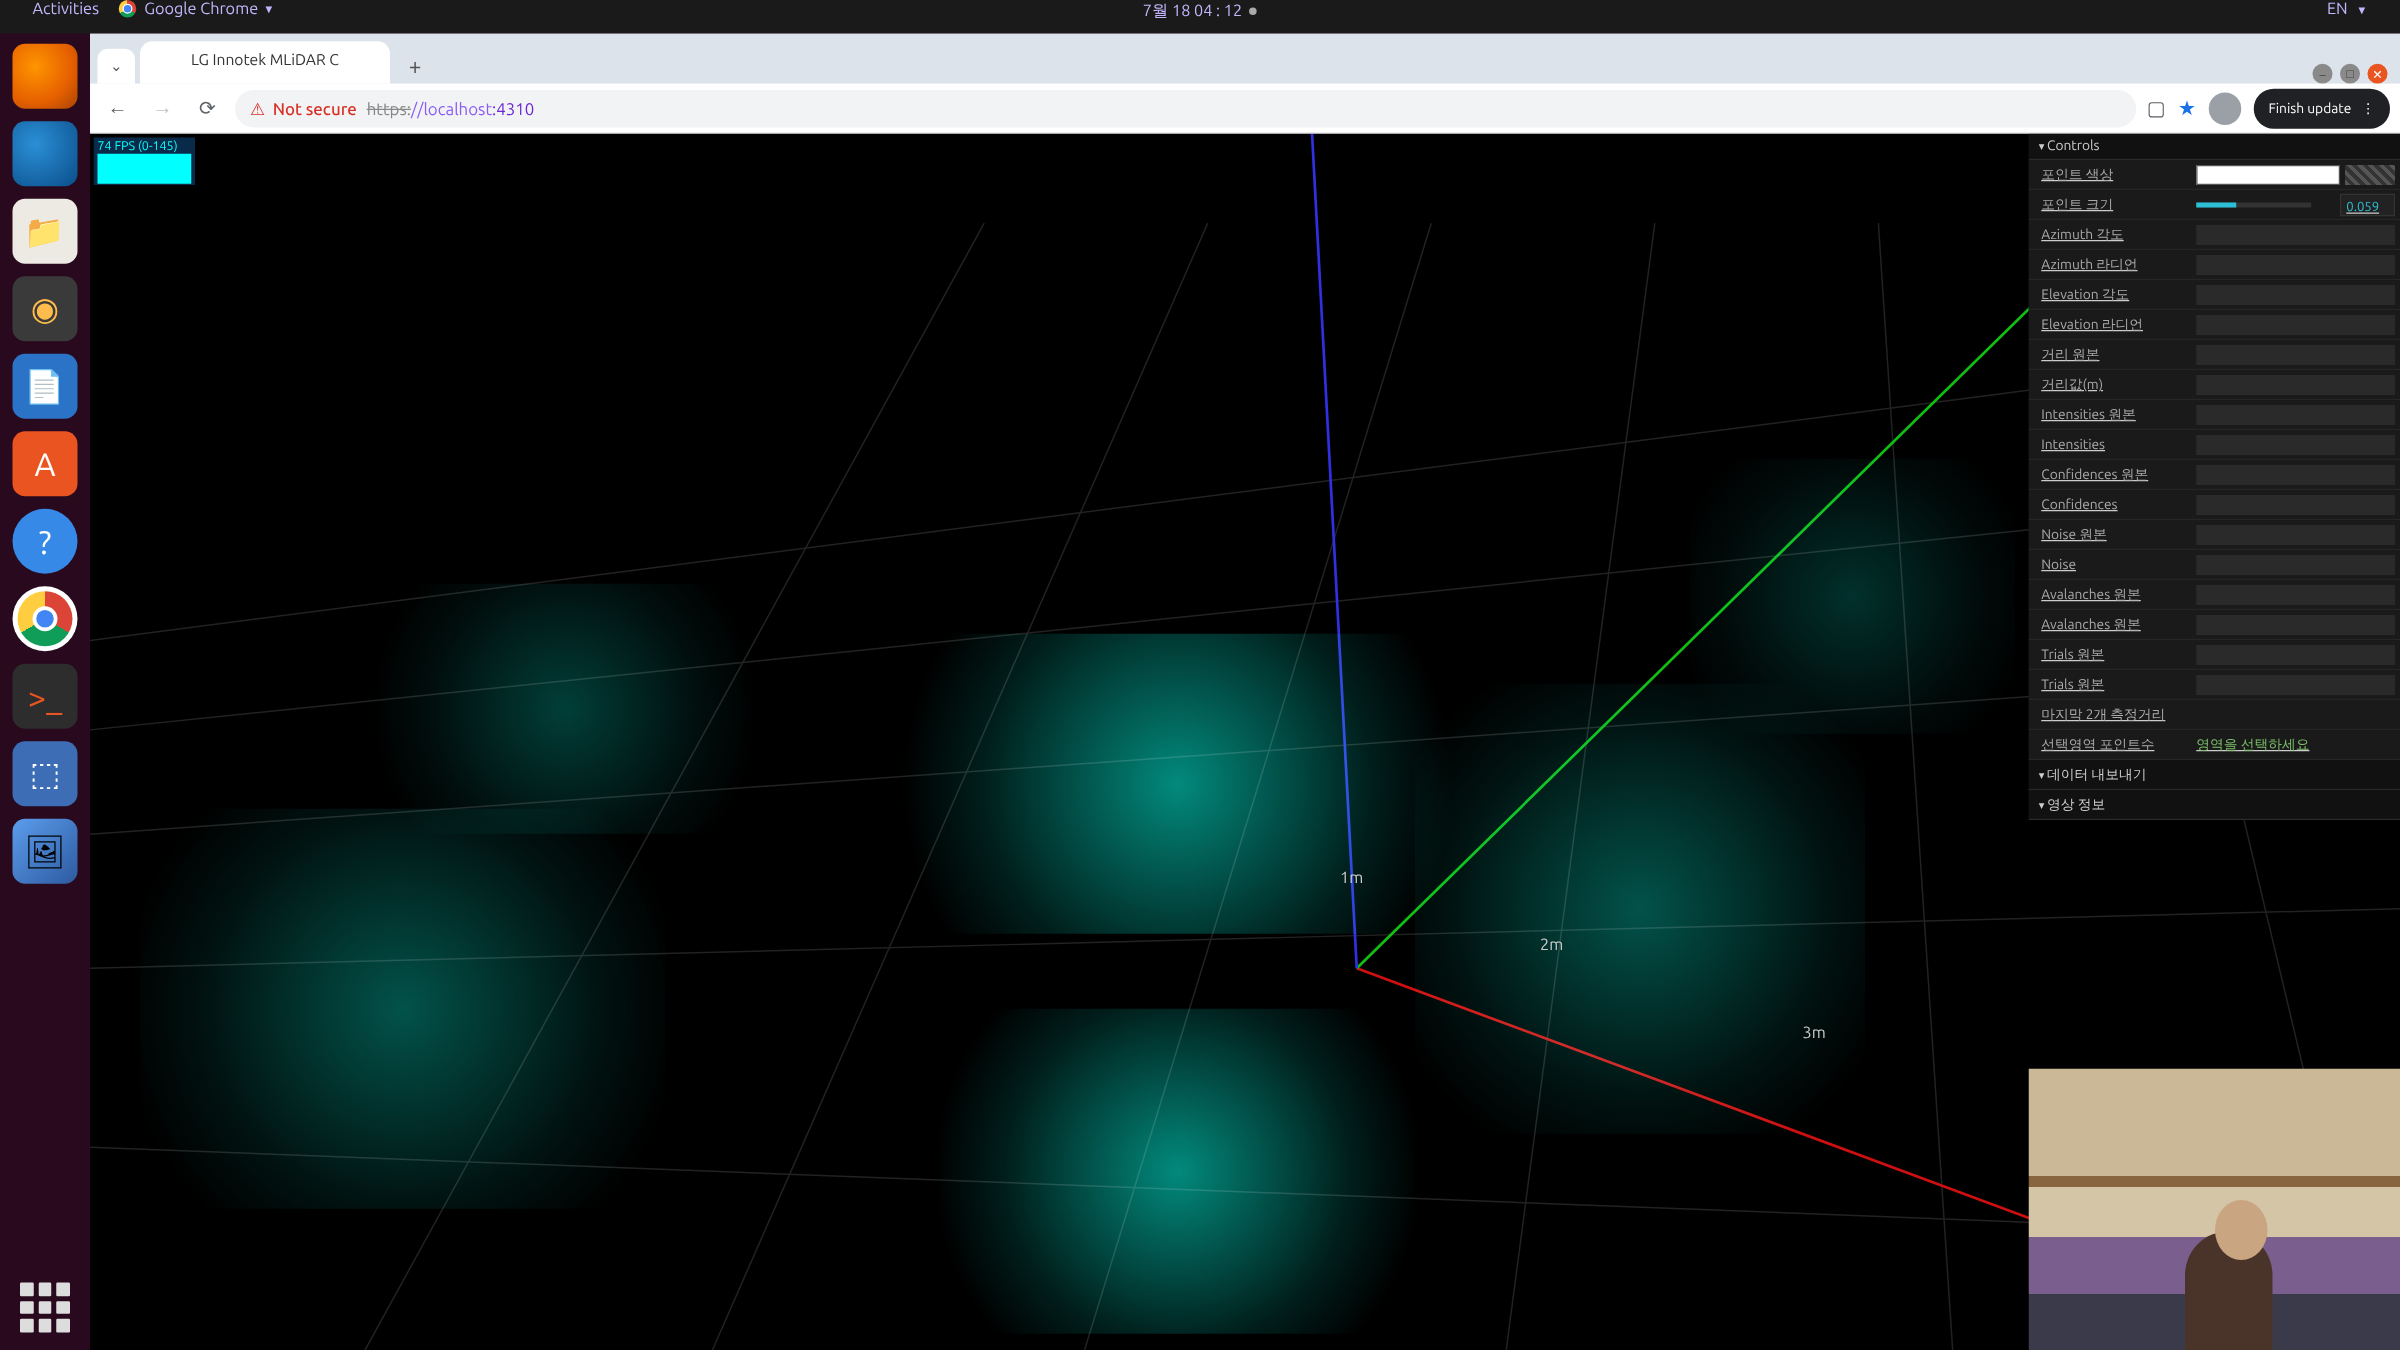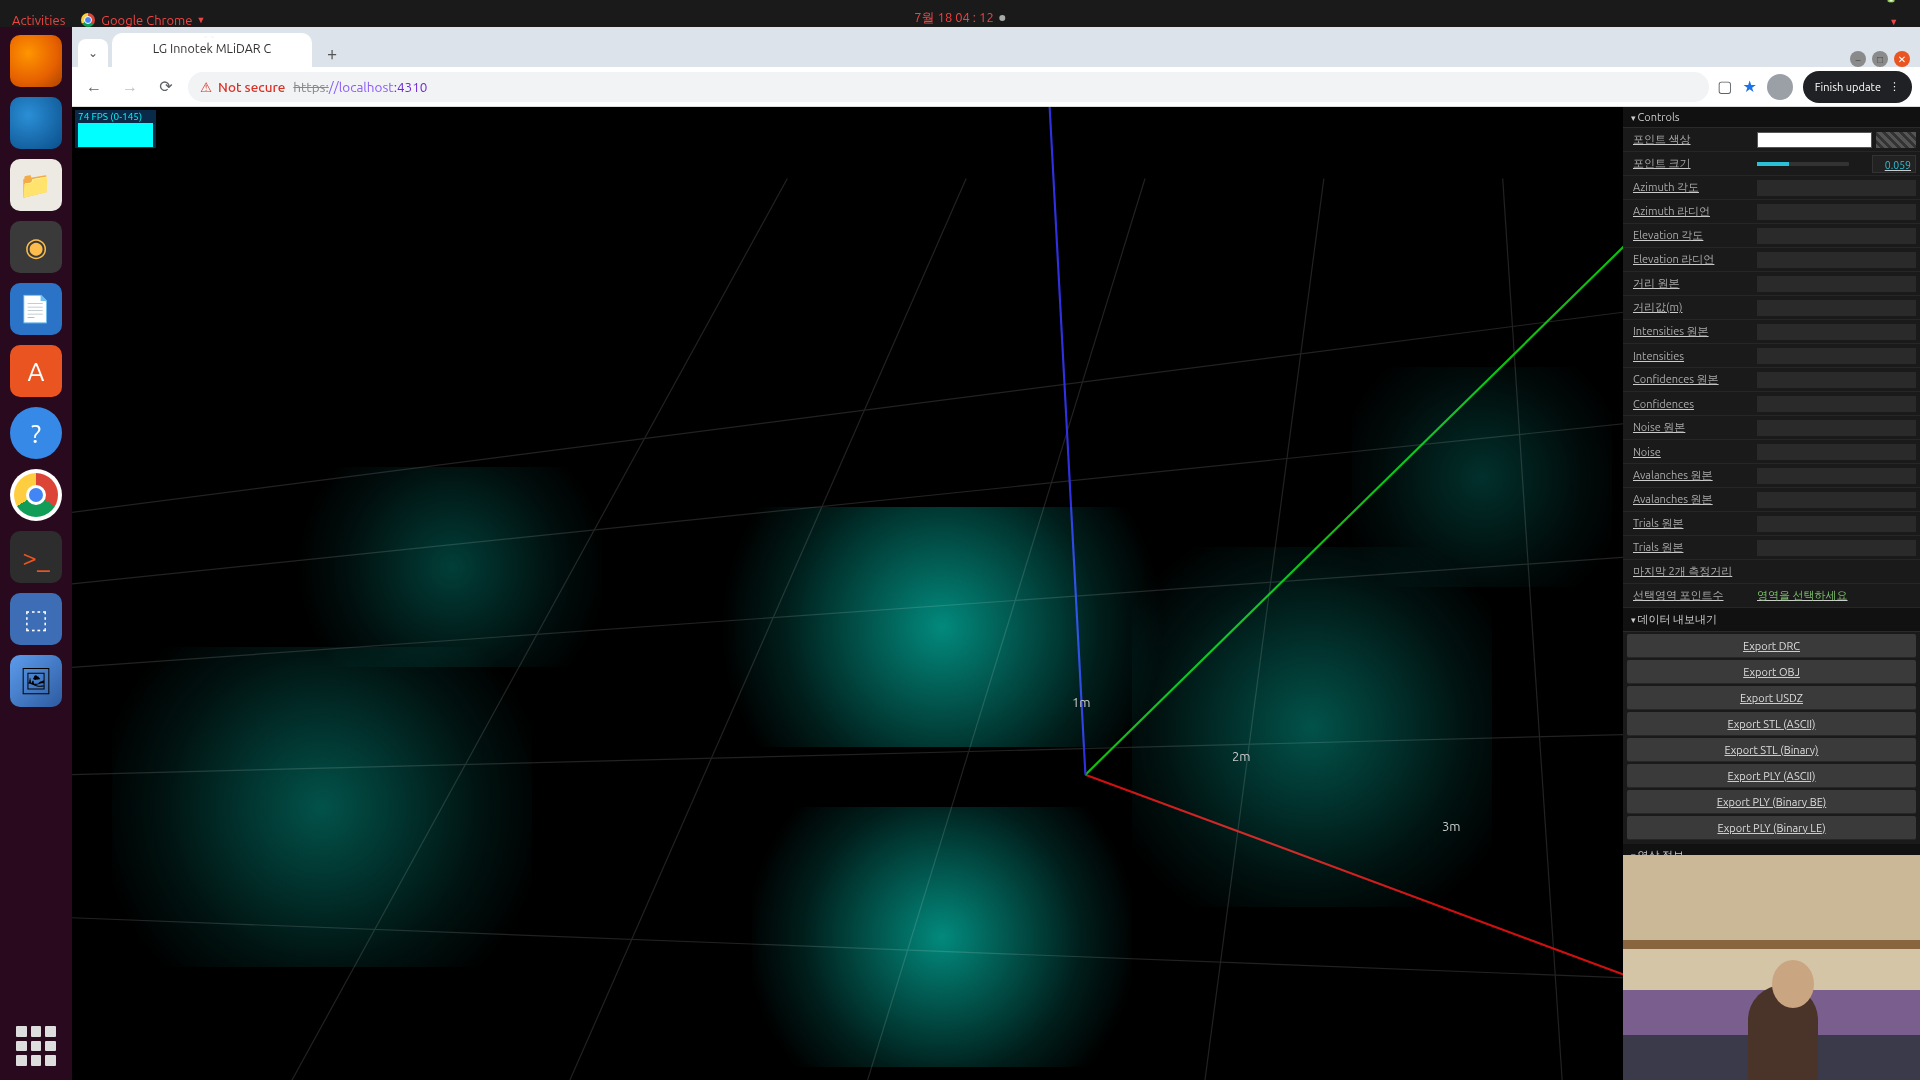--- a/index.html
+++ b/index.html
@@ -1,19 +1,19 @@
 <!DOCTYPE html>
 <html><head>
 <meta charset="utf-8">
 <style>
 * { margin: 0; padding: 0; box-sizing: border-box; font-family: Ubuntu, "Segoe UI", Arial, sans-serif; }
 body { width: 1920px; height: 1080px; overflow: hidden; background: #2c001e; position: relative; }
 
 
-.topbar { height: 27px; background: #1a1a1a; color: #ef4444; display: flex; align-items: flex-end; padding: 0 12px; font-size: 13px; }
+.topbar { height: 27px; background: #1a1a1a; color: #c4b5fd; display: flex; align-items: flex-start; padding: 0 26px; font-size: 13px; }
 .topbar .left { display: flex; gap: 16px; align-items: center; }
 .topbar .center { position: absolute; left: 50%; transform: translateX(-50%); display: flex; align-items: center; gap: 6px; }
 .topbar .right { margin-left: auto; display: flex; gap: 14px; align-items: center; flex-direction: column; }
 .topbar .dropdown-arrow { font-size: 9px; margin-left: 4px; }
 .chrome-label { display: flex; align-items: center; }
 .chrome-ico { width: 14px; height: 14px; border-radius: 50%; background: conic-gradient(#db4437 0 120deg,#0f9d58 120deg 240deg,#ffcd40 240deg 360deg); margin-right: 6px; position: relative; }
 .chrome-ico::after { content:''; position:absolute; inset:3px; border-radius:50%; background:#4285f4; border:1px solid #fff; }
 .dot { width:6px; height:6px; border-radius:50%; background:#aaa; }
 
 
@@ -64,21 +64,21 @@
 
 
 .gui { position:absolute; top:0; right:0; width:297px; background:#1a1a1a; color:#ccc; font-size:11px; font-family: "Lucida Grande", sans-serif; }
 .gui-title { background:#111; padding:4px 8px; cursor:pointer; border-bottom:1px solid #2a2a2a; }
 .gui-title::before { content:'▾ '; font-size:9px; }
 .gui-row { display:flex; align-items:center; height:24px; border-bottom:1px solid #262626; }
 .gui-row .label { width:130px; padding-left:10px; color:#aaa; overflow:hidden; text-overflow:ellipsis; white-space:nowrap; }
 .gui-row .val { flex:1; padding:0 4px; display:flex; align-items:center; gap:4px; }
 .slider { flex:1; height:4px; background:#333; position:relative; border-radius:1px; }
 .slider .fill { position:absolute; left:0; top:0; bottom:0; background:#2cc0d6; }
-.numbox { width:44px; height:18px; background:#222; color:#2cc0d6; text-align:right; padding:0 4px; font-size:10.5px; line-height:18px; border:1px solid #333;margin-left:19px; }
+.numbox { width:44px; height:18px; background:#222; color:#2cc0d6; padding:0 4px; font-size:10.5px; line-height:18px; border:1px solid #333;margin-left:19px; }
 .gui-row.readonly .val { color:#777; }
 .gui-row.hint .val { color:#7bbf6a; }
 .gui-button { height:24px; background:#3a3a3a; color:#ddd; display:flex; align-items:center; justify-content:center; border-bottom:1px solid #262626; cursor:pointer; margin:0 2px 2px 2px; border-radius:2px; }
 .gui-section { background:#1a1a1a;text-decoration:underline; }
 .color-swatch { flex:1; height:16px; background:#fff; border:1px solid #555; }
 .gridbox { width:40px; height:16px; background:repeating-linear-gradient(45deg,#555 0 3px,#333 3px 6px); }
 
 
 .camera-preview { position:absolute; right:0; bottom:0; width:297px; height:225px; background: linear-gradient(180deg,#cbb896 0 38%, #88653f 38% 42%, #d4c5a6 42% 60%, #7a5e8e 60% 80%, #3a3a4a 80% 100%); }
 .camera-preview .person { position:absolute; bottom:0; left:42%; width:70px; height:95px; background:#4a342a; border-radius:35px 35px 0 0; }
@@ -344,30 +344,20 @@
           <div class="gui-row readonly">
             <div class="label">마지막 2개 측정거리</div>
             <div class="val"></div>
           </div>
           <div class="gui-row hint">
             <div class="label">선택영역 포인트수</div>
             <div class="val">영역을 선택하세요</div>
           </div>
         </div>
       <div class="gui-title">데이터 내보내기</div>
-      <div id="gui-exports" class="gui-section" style="padding:2px">
-          <div class="gui-button">Export DRC</div>
-          <div class="gui-button">Export OBJ</div>
-          <div class="gui-button">Export USDZ</div>
-          <div class="gui-button">Export STL (ASCII)</div>
-          <div class="gui-button">Export STL (Binary)</div>
-          <div class="gui-button">Export PLY (ASCII)</div>
-          <div class="gui-button">Export PLY (Binary BE)</div>
-          <div class="gui-button">Export PLY (Binary LE)</div>
-        </div>
       <div class="gui-title">영상 정보</div>
     </div>
 
     <div class="camera-preview">
       <div class="person"></div>
       <div class="head"></div>
     </div>
 
   </div>
 </div>

